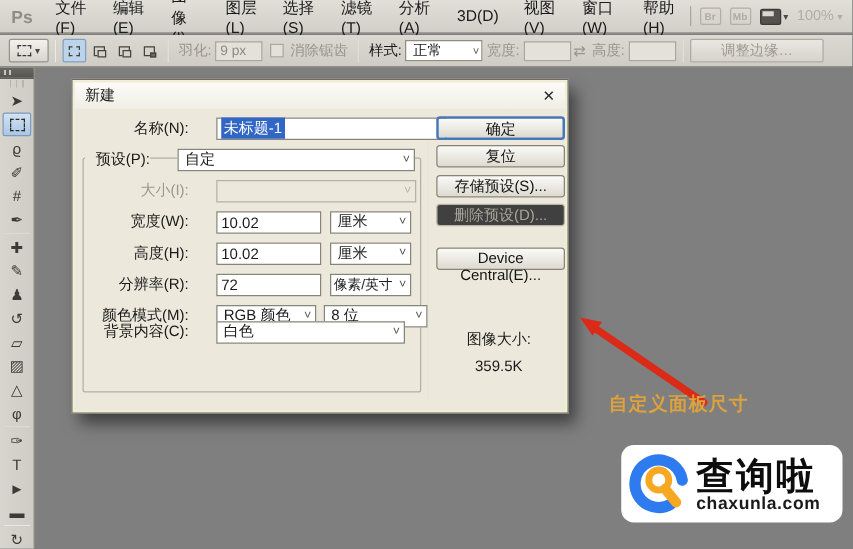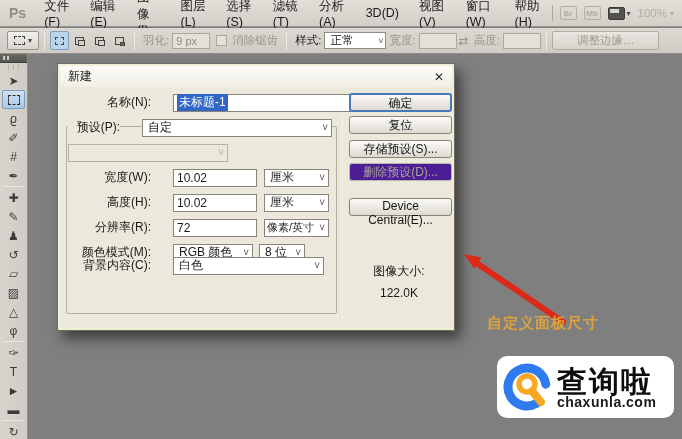--- a/index.html
+++ b/index.html
@@ -89,21 +89,21 @@
   .combo.disabled .chev { color:#b5b2a3; }
   .sm-text { font-size:11px; }
   .adv-circle { width:14px; height:14px; border:1px solid #8d8a7d; border-radius:50%;
     background:linear-gradient(#fbfaf6,#dfdccf); display:inline-flex; align-items:center; justify-content:center; margin-right:5px; }
   .adv-circle span { display:inline-block; transform:rotate(90deg); font-size:10px; color:#403e39; line-height:1; }
   .adv-line { height:1px; background:#b3b0a1; width:160px; margin-left:8px; }
 
   .dbtn { position:absolute; left:291px; width:103px; height:18px; font-family:inherit; font-size:12px;
     border:1px solid #87857a; border-radius:3px; background:linear-gradient(#fbfaf7,#ddDAd0); color:#141414; }
   .dbtn.ok { border:2px solid #4779b8; height:19px; }
-  .dbtn.disabled { color:#a8a599; background:#4c1d95; border-color:#b8b5a8; }
+  .dbtn.disabled { color:#a8a599; background:#404040; border-color:#b8b5a8; }
   .info-label, .info-value { position:absolute; left:284px; width:114px; text-align:center; font-size:12px; }
 
   
   .arrow-overlay { position:absolute; left:0; top:0; width:682px; height:439px; z-index:20; pointer-events:none; }
   .annotation { position:absolute; left:487px; top:314px; z-index:20; font-size:15px; font-weight:bold; letter-spacing:1px; }
   .watermark { position:absolute; left:497px; top:356px; width:177px; height:62px; background:#fff;
     border-radius:10px; z-index:30; display:flex; align-items:center; }
   .wm-logo { margin-left:4px; flex:0 0 54px; }
   .wm-texts { display:flex; flex-direction:column; align-items:flex-start; margin-left:2px; }
   .wm-title { font-family:"Liberation Serif","DejaVu Serif",serif; font-size:30px; font-weight:bold; color:#0d0d0d; line-height:1.1; letter-spacing:2px; }
@@ -268,20 +268,21 @@
 
   <div class="row preset" style="top:54px">
     <label class="flabel">预设(P):</label>
     <span class="combo" style="width:190px">
       <span>自定</span>
       <span class="chev">˅</span>
     </span>
   </div>
 
   <div class="row" style="top:79px">
+    <label class="flabel dis">大小(I):</label>
     <span class="combo disabled" style="width:160px">
       <span></span>
       <span class="chev">˅</span>
     </span>
   </div>
 
   <div class="row" style="top:104px">
     <label class="flabel">宽度(W):</label>
     <span class="tinput" style="width:84px">
       <span>10.02</span>
@@ -313,21 +314,21 @@
       <span class="chev">˅</span>
     </span>
   </div>
 
   <div class="row" style="top:179px">
     <label class="flabel">颜色模式(M):</label>
     <span class="combo" style="width:80px">
       <span>RGB 颜色</span>
       <span class="chev">˅</span>
     </span>
-    <span class="combo" style="width:46px; margin-left:6px">
+    <span class="combo" style="width:83px; margin-left:6px">
       <span>8 位</span>
       <span class="chev">˅</span>
     </span>
   </div>
 
   <div class="row" style="top:192px">
     <label class="flabel">背景内容(C):</label>
     <span class="combo" style="width:151px">
       <span>白色</span>
       <span class="chev">˅</span>
@@ -335,21 +336,21 @@
   </div>
 
 
   <button class="dbtn ok" style="top:29px">确定</button>
   <button class="dbtn" style="top:52px">复位</button>
   <button class="dbtn" style="top:76px">存储预设(S)...</button>
   <button class="dbtn disabled" style="top:99px">删除预设(D)...</button>
   <button class="dbtn" style="top:134px">Device Central(E)...</button>
 
   <div class="info-label" style="top:199px">图像大小:</div>
-  <div class="info-value" style="top:222px">122.0K</div>
+  <div class="info-value" style="top:222px">359.5K</div>
 </div>
 
 <svg class="arrow-overlay" viewBox="0 0 682 439">
   <line x1="563" y1="322" x2="478" y2="264" stroke="#dc2a18" stroke-width="6" stroke-linecap="round"></line>
   <polygon points="464,254 481.5,257.5 474,268.5" fill="#dc2a18"></polygon>
 </svg>
 
 <div class="annotation" style="color:#dda23d">自定义面板尺寸</div>
 
 <div class="watermark">

